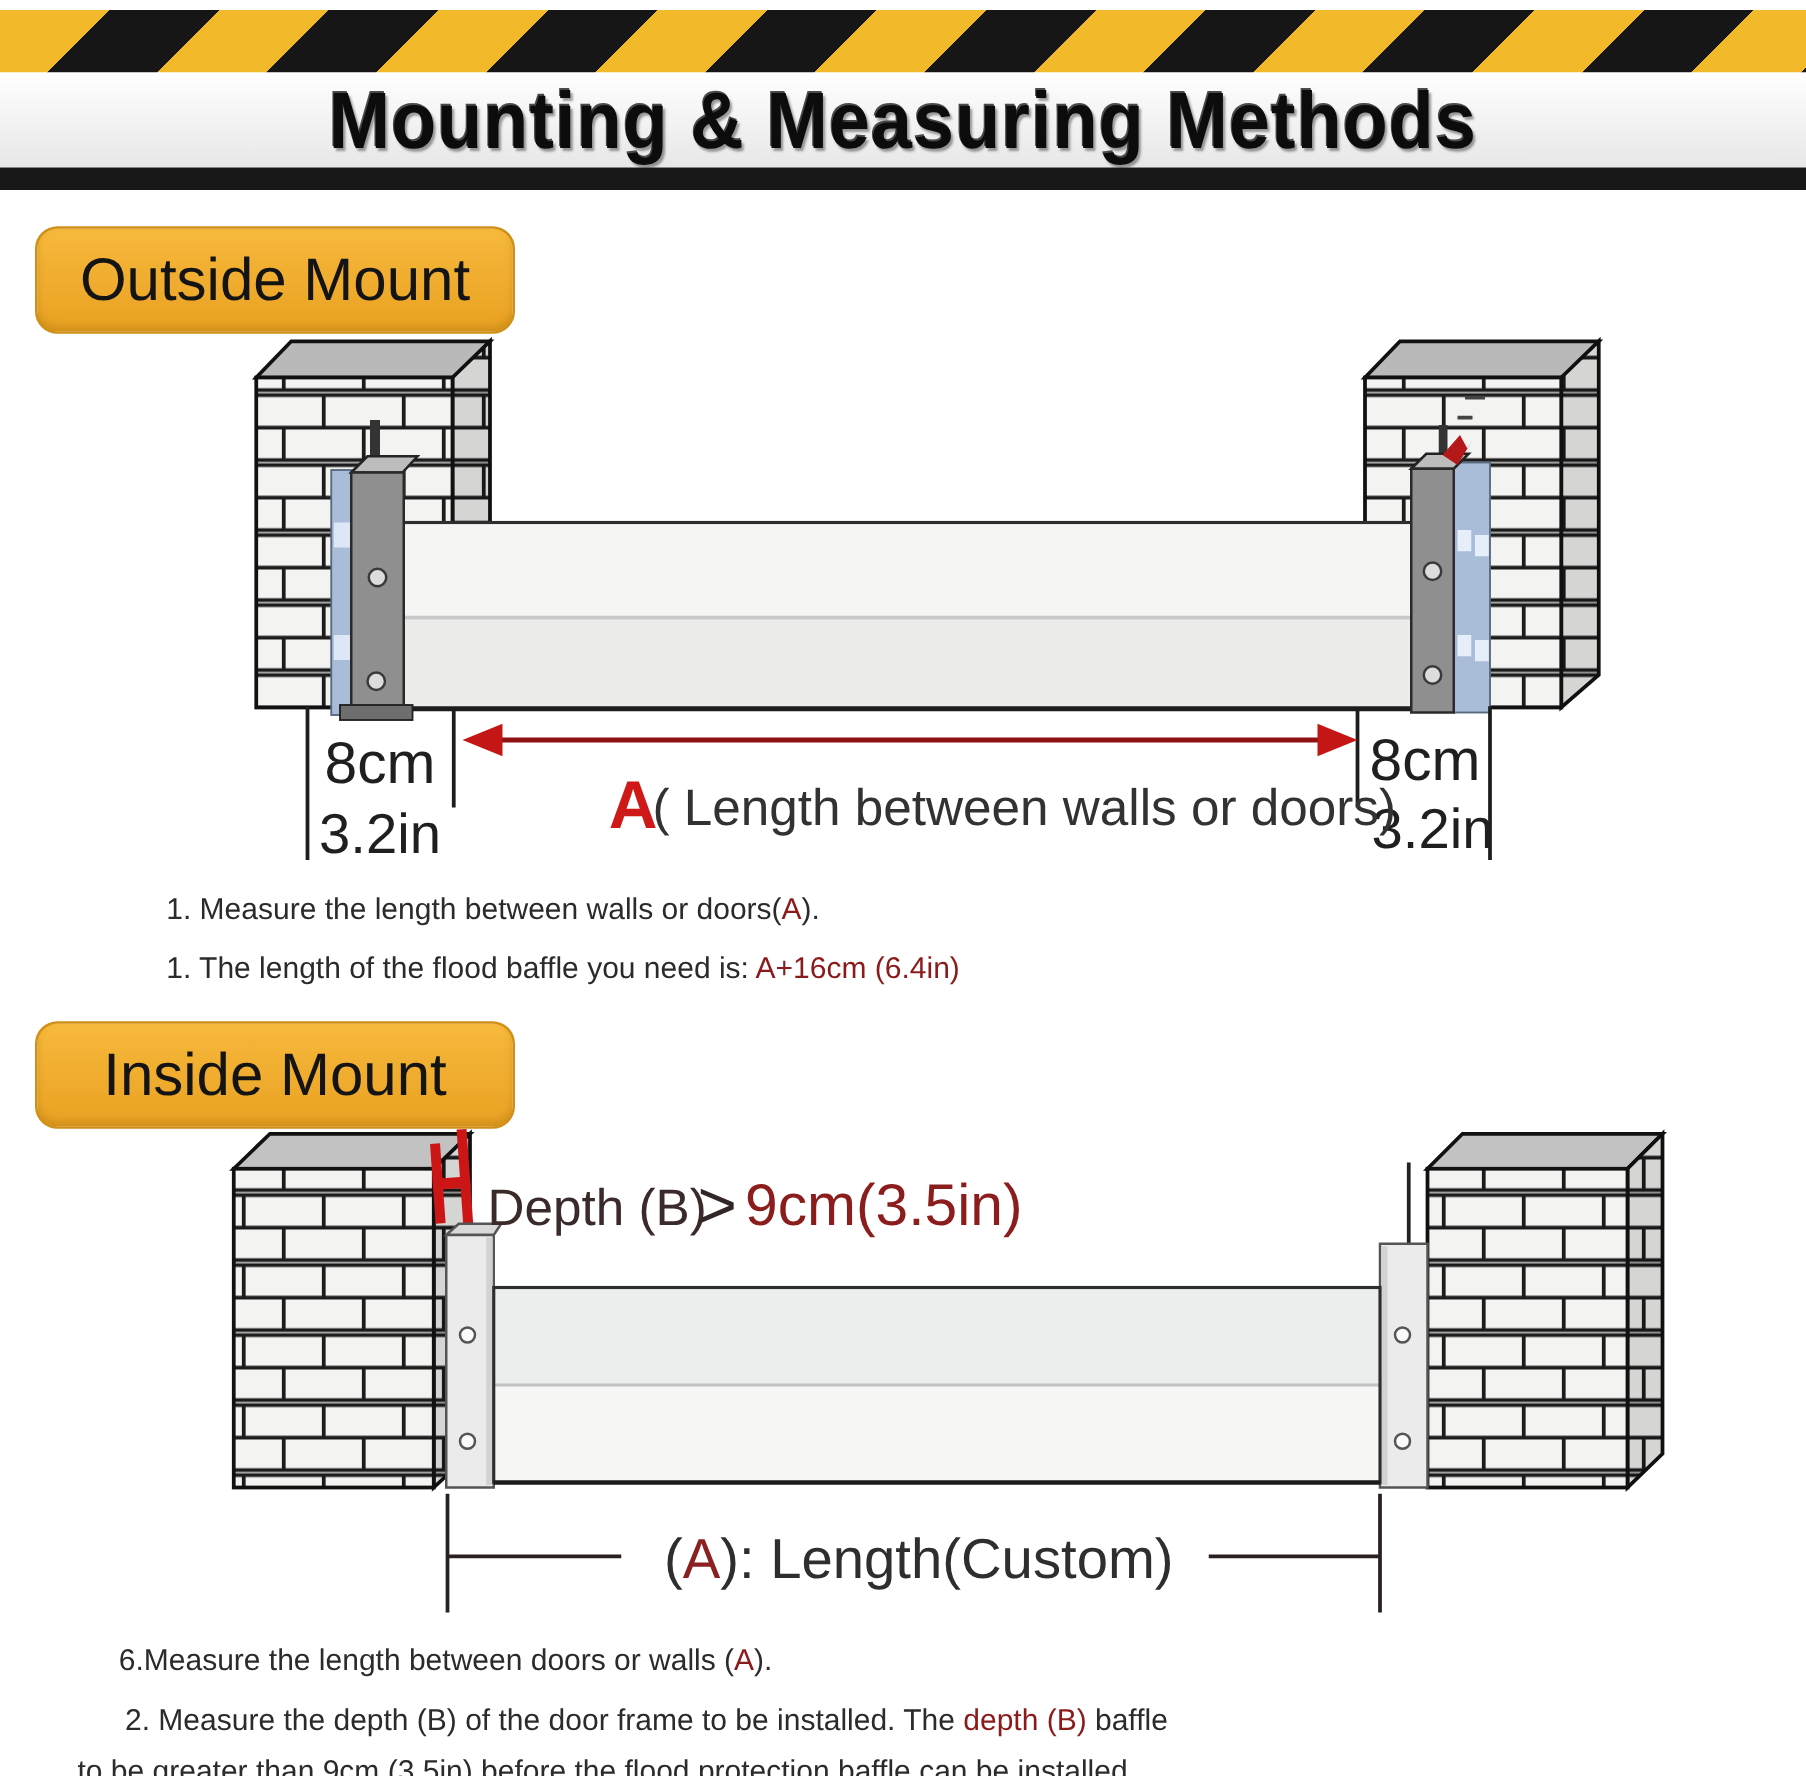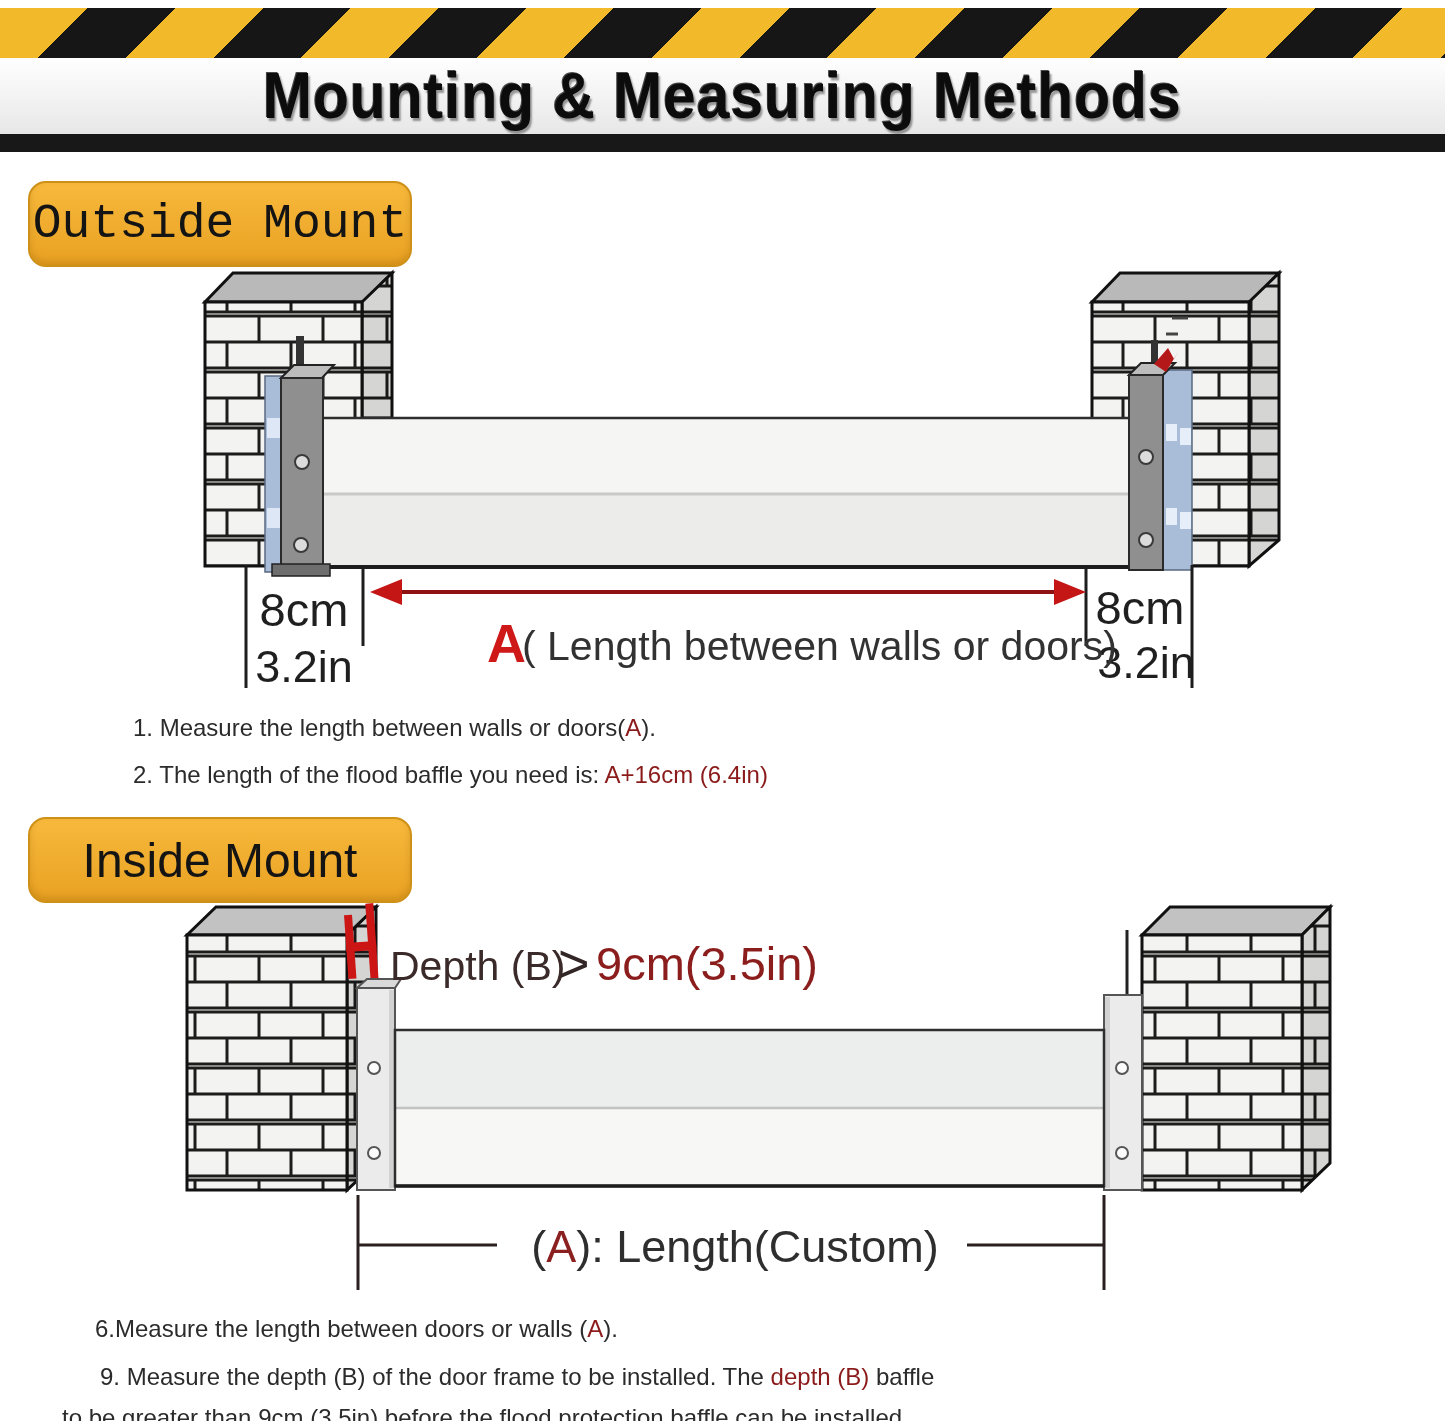--- a/index.html
+++ b/index.html
@@ -17,21 +17,21 @@
     color:#0c0c0c;transform:scaleX(.92);
     text-shadow:2px 3px 2px rgba(0,0,0,.38), -1px -1px 0 #4a4a4a;}
   .underbar{top:134px;left:0;width:1445px;height:18px;background:#181818;}
 
   
   .badge{width:380px;height:82px;border-radius:18px;
     background:linear-gradient(#f7b93c,#e9a122);
     border:2px solid #cf9018;display:flex;align-items:center;justify-content:center;
     box-shadow:inset 0 -4px 6px rgba(140,90,0,.25);}
   .badge span{font-size:48px;color:#141414;}
-  #badge-outside{top:181px;left:28px;font-family:Liberation Mono, monospace;}
+  #badge-outside{top:181px;left:28px;}
   #badge-inside{top:817px;left:28px;text-align:center;}
 
   
   .step{position:absolute;font-size:24px;line-height:1.1;color:#2b2b2b;white-space:nowrap;}
   .maroon{color:#8b1a1a;margin-top:14px;}
   .redA{color:#8b1a1a;}
 
   svg{position:absolute;left:0;}
   svg text{font-family:"Liberation Sans", sans-serif;}
 </style>
@@ -125,21 +125,21 @@
   <text x="304" y="368" font-size="47" fill="#1f1f1f" text-anchor="middle">8cm</text>
   <text x="304" y="424" font-size="45" fill="#1f1f1f" text-anchor="middle">3.2in</text>
   <text x="1140" y="366" font-size="47" fill="#1f1f1f" text-anchor="middle">8cm</text>
   <text x="1146" y="420" font-size="45" fill="#1f1f1f" text-anchor="middle">3.2in</text>
 
   <text x="487" y="404" font-size="54" font-weight="bold" fill="#cf1818">A</text>
   <text x="522" y="402" font-size="41" fill="#323232">( Length between walls or doors)</text>
 </svg>
 
 <p class="step" style="top:691px;left:133px;"><span>1. Measure the length between walls or doors(</span><span class="redA">A</span><span>).</span></p>
-<p class="step" style="top:738px;left:133px;"><span>2. The length of the flood baffle you need is: </span><span class="maroon">A+16cm (6.4in)</span></p>
+<p class="step" style="top:738px;left:133px;"><span>1. The length of the flood baffle you need is: </span><span class="maroon">A+16cm (6.4in)</span></p>
 
 <div class="abs badge" id="badge-inside">
   <span>Inside Mount</span>
 </div>
 
 <svg style="top:898px" width="1445" height="400" viewBox="0 0 1445 400">
   <defs>
     <pattern id="bp2" width="64" height="56" patternUnits="userSpaceOnUse">
       <rect width="64" height="56" fill="#f3f3f1"></rect>
       <path d="M0 2 H64 M0 28 H64 M0 54 H64 M3 2 V28 M35 28 V54" stroke="#1c1c1c" stroke-width="3" fill="none"></path>
@@ -196,14 +196,14 @@
   <g stroke="#2a2020" stroke-width="3">
     <line x1="358" y1="297" x2="358" y2="392"></line>
     <line x1="358" y1="347" x2="497" y2="347"></line>
     <line x1="967" y1="347" x2="1104" y2="347"></line>
     <line x1="1104" y1="297" x2="1104" y2="392"></line>
   </g>
   <text x="735" y="364" font-size="45" fill="#2e2e2e" text-anchor="middle"><tspan>(</tspan><tspan fill="#8b2020">A</tspan><tspan>): Length(Custom)</tspan></text>
 </svg>
 
 <p class="step" style="top:1292px;left:95px;"><span>6.Measure the length between doors or walls (</span><span class="redA">A</span><span>).</span></p>
-<p class="step" style="top:1340px;left:100px;"><span>9. Measure the depth (B) of the door frame to be installed. The </span><span class="maroon">depth (B)</span><span> baffle</span></p>
+<p class="step" style="top:1340px;left:100px;"><span>2. Measure the depth (B) of the door frame to be installed. The </span><span class="maroon">depth (B)</span><span> baffle</span></p>
 <p class="step" style="top:1381px;left:62px;"><span>to be greater than 9cm (3.5in) before the flood protection baffle can be installed.</span></p>
 
 </body></html>

